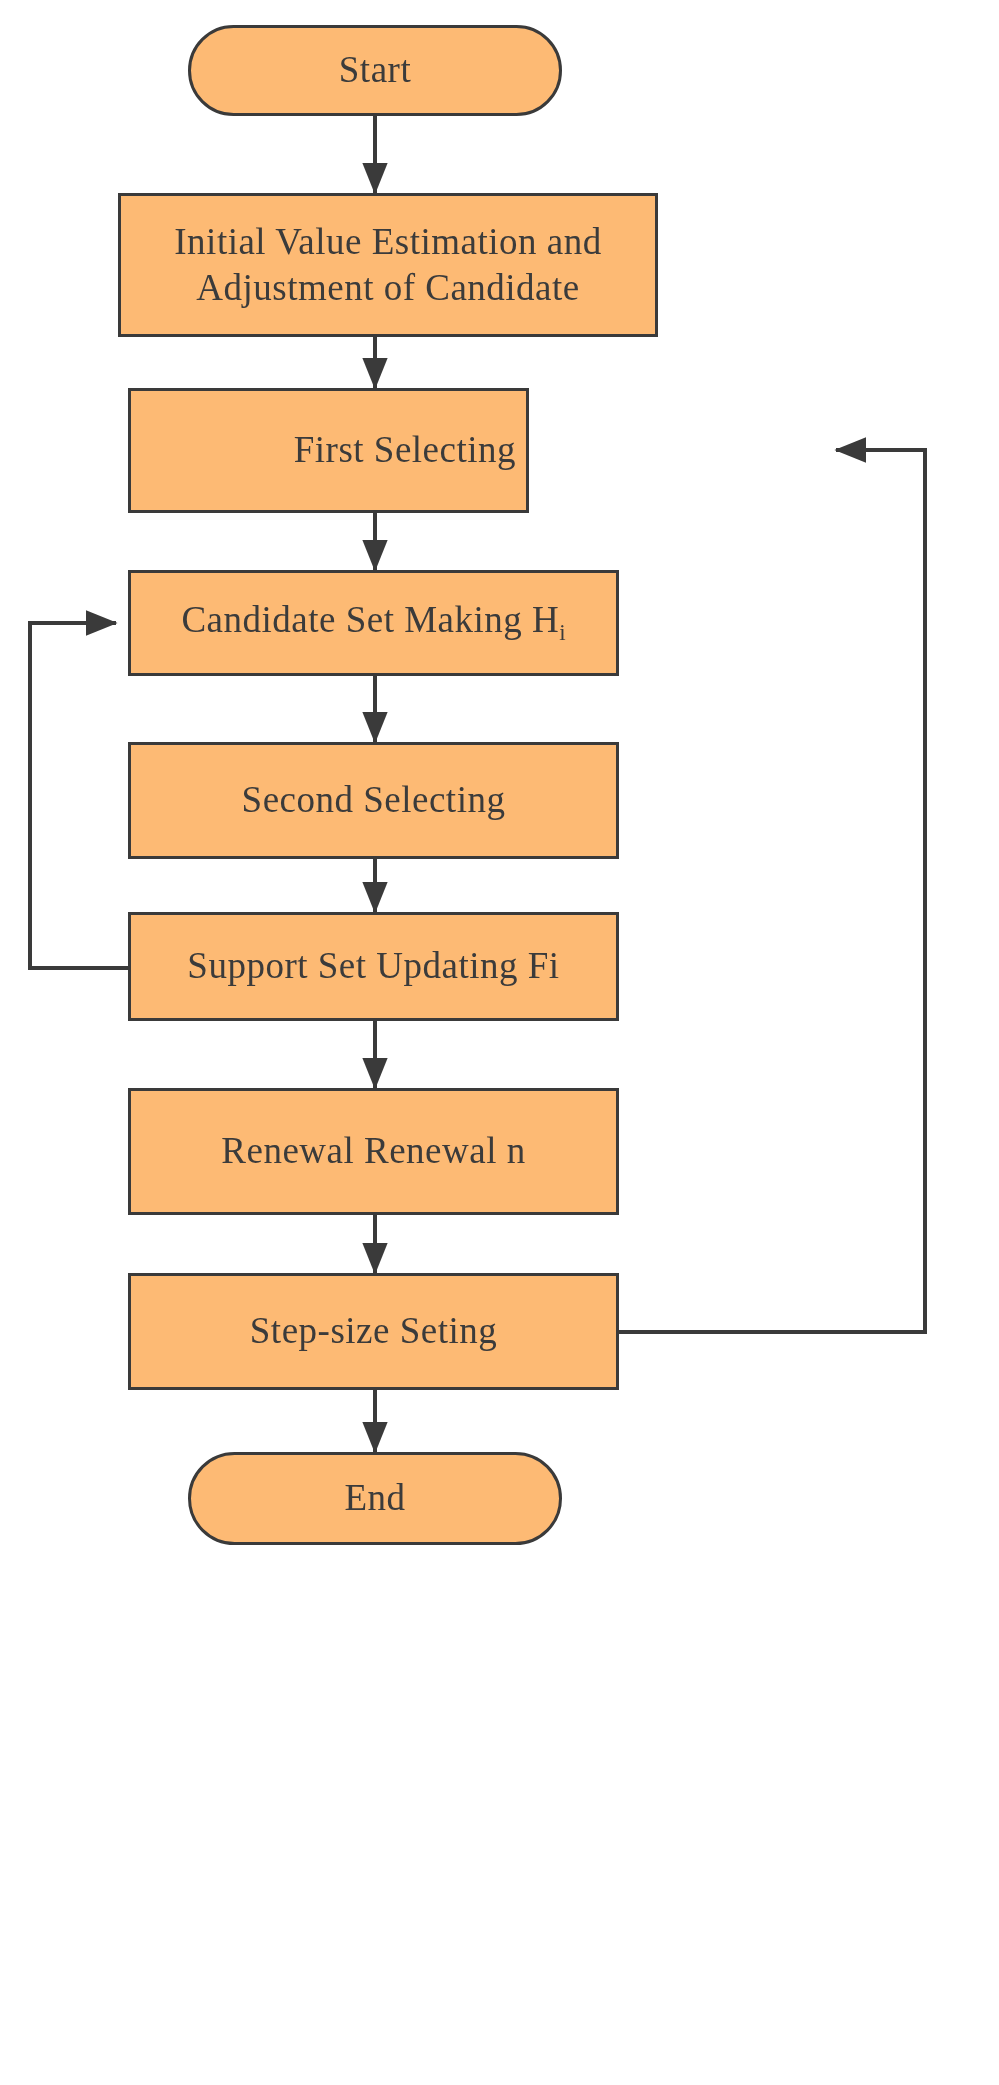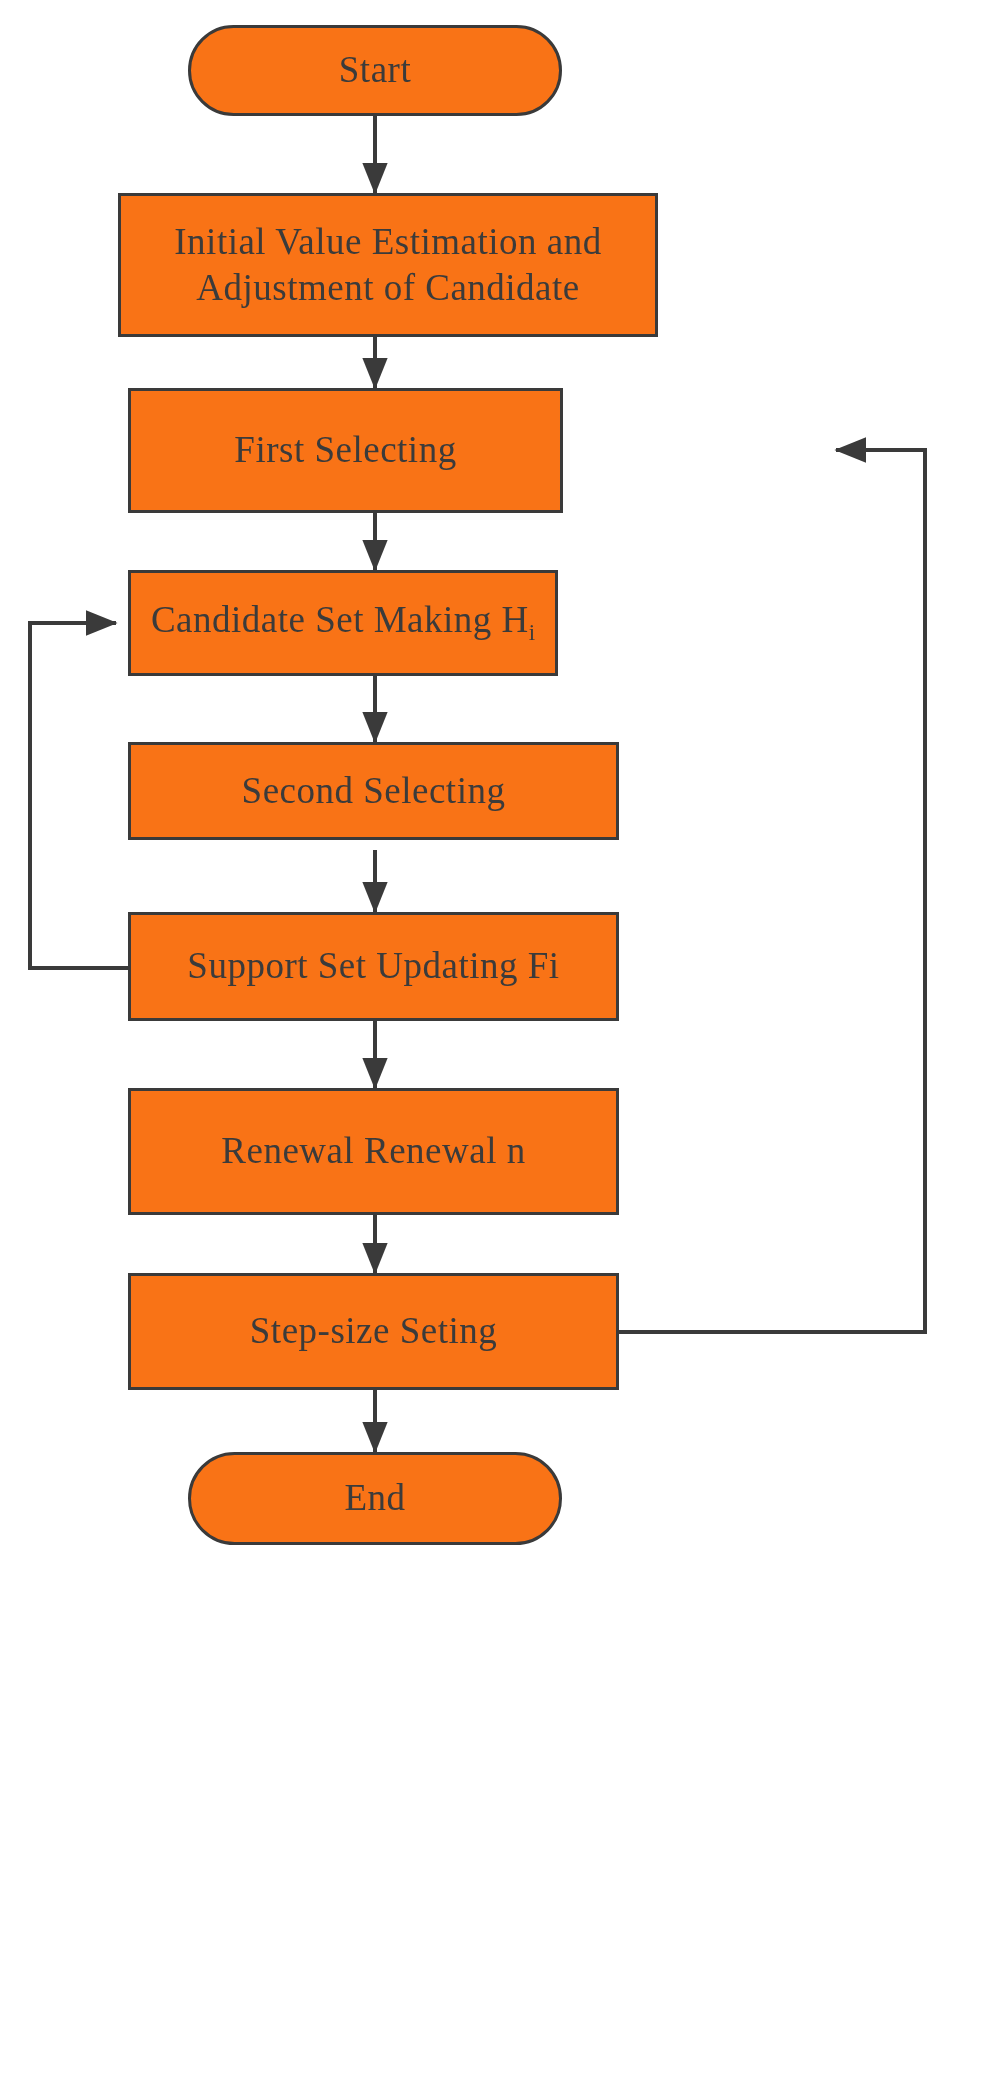--- a/index.html
+++ b/index.html
@@ -12,21 +12,21 @@
     width: 999px;
     height: 2085px;
     background: #ffffff;
     font-family: "Liberation Serif", "DejaVu Serif", serif;
     overflow: hidden;
   }
   .node {
     position: absolute;
     box-sizing: border-box;
     border: 3px solid #3a3a3a;
-    background: #f97316;
+    background: #fdba74;
     display: flex;
     align-items: center;
     justify-content: center;
     text-align: center;
     color: #2b2b2b;
     line-height: 1.25;
   }
   .terminator {
     border-radius: 999px;
   }
@@ -93,29 +93,29 @@
     <span class="node-label">Start</span>
   </div>
 
   <div class="node" style="left:118px; top:193px; width:540px; height:144px;">
     <span class="node-label">
       <span>Initial Value Estimation and</span>
       <span class="line2">Adjustment of Candidate</span>
     </span>
   </div>
 
-  <div class="node" style="left:128px; top:388px; width:435px; height:125px;">
+  <div class="node" style="left:128px; top:388px; width:401px; height:125px;text-align:right;">
     <span class="node-label">First Selecting</span>
   </div>
 
-  <div class="node" style="left:128px; top:570px; width:430px; height:106px;">
+  <div class="node" style="left:128px; top:570px; width:491px; height:106px;">
     <span class="node-label"><span>Candidate Set Making H</span><span class="sub">i</span></span>
   </div>
 
-  <div class="node" style="left:128px; top:742px; width:491px; height:98px;font-family:Liberation Serif, serif;">
+  <div class="node" style="left:128px; top:742px; width:491px; height:117px;font-family:Liberation Serif, serif;">
     <span class="node-label">Second Selecting</span>
   </div>
 
   <div class="node" style="left:128px; top:912px; width:491px; height:109px;">
     <span class="node-label">Support Set Updating Fi</span>
   </div>
 
   <div class="node" style="left:128px; top:1088px; width:491px; height:127px;">
     <span class="node-label">Renewal Renewal n</span>
   </div>

